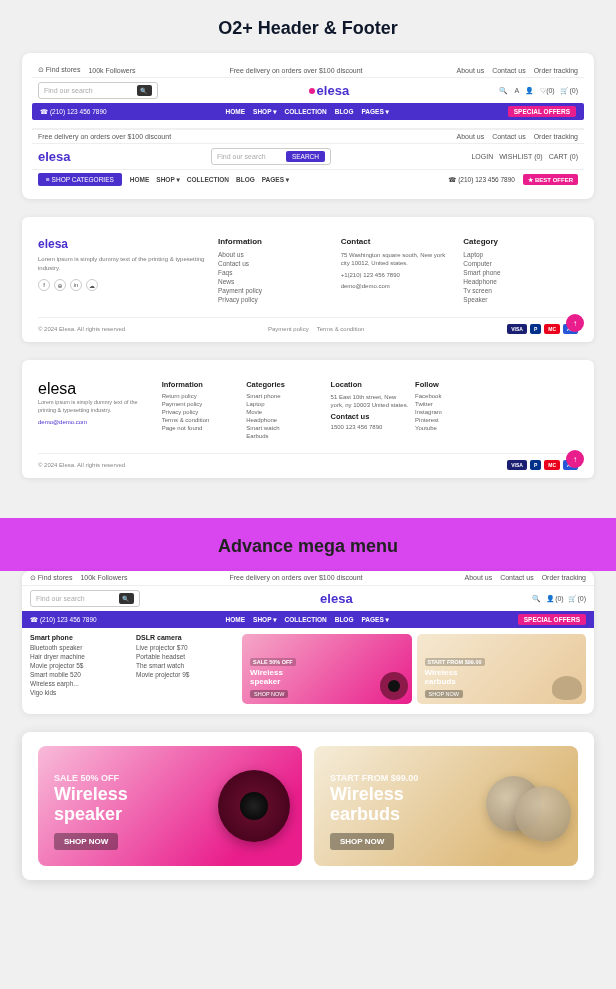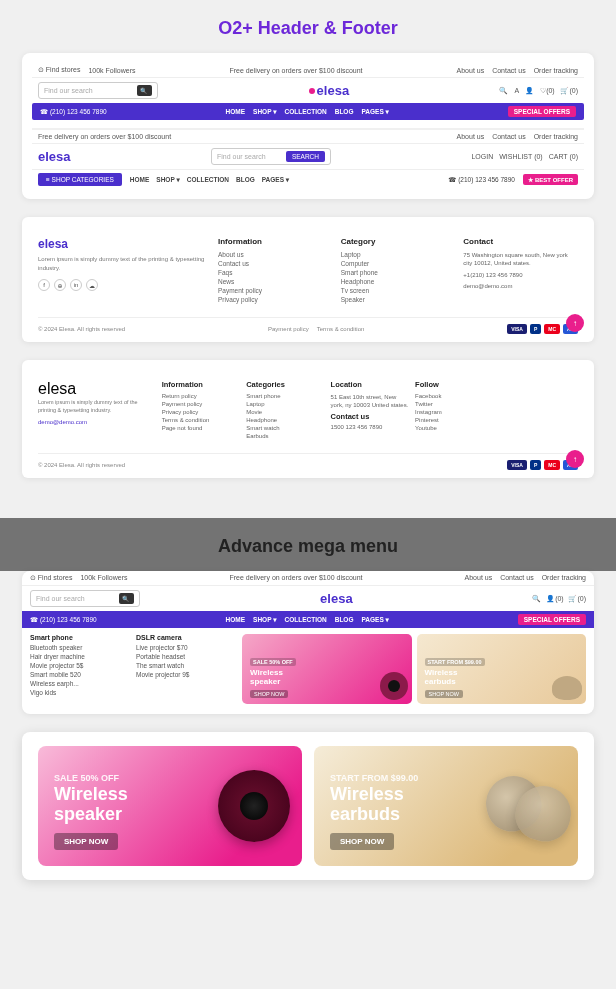--- a/index.html
+++ b/index.html
@@ -12,21 +12,21 @@
 
     
     .page-title-section {
       text-align: center;
       padding: 18px 0 14px;
       background: #f0f0f0;
     }
     .page-title-section h2 {
       font-size: 18px;
       font-weight: 700;
-      color: #6d28d9;
+      color: #0f172a;
     }
 
     
     .card {
       background: #fff;
       border-radius: 8px;
       margin: 0 22px 18px;
       padding: 10px;
       box-shadow: 0 1px 6px rgba(0,0,0,0.08);
     }
@@ -387,21 +387,21 @@
     .footer2-contact .phone {
       font-size: 6px;
       color: #666;
     }
     .section-gap { height: 22px; background: #f0f0f0; }
 
     
     .mega-section-title {
       text-align: center;
       padding: 18px 0 14px;
-      background: #737373;
+      background: #d946ef;
     }
     .mega-section-title h2 {
       font-size: 18px;
       font-weight: 700;
       color: #222;
     }
 
     
     .mega-card {
       background: #fff;
@@ -786,38 +786,38 @@
       <ul>
         <li>About us</li>
         <li>Contact us</li>
         <li>Faqs</li>
         <li>News</li>
         <li>Payment policy</li>
         <li>Privacy policy</li>
       </ul>
     </div>
 
+    <div class="footer-col footer-contact">
+      <h4>Contact</h4>
+      <div class="contact-item">75 Washington square south, New york city 10012, United states.</div>
+      <div class="contact-item">+1(210) 123 456 7890</div>
+      <div class="contact-item">demo@demo.com</div>
+    </div>
+
     <div class="footer-col">
       <h4>Category</h4>
       <ul>
         <li>Laptop</li>
         <li>Computer</li>
         <li>Smart phone</li>
         <li>Headphone</li>
         <li>Tv screen</li>
         <li>Speaker</li>
       </ul>
     </div>
-
-    <div class="footer-col footer-contact">
-      <h4>Contact</h4>
-      <div class="contact-item">75 Washington square south, New york city 10012, United states.</div>
-      <div class="contact-item">+1(210) 123 456 7890</div>
-      <div class="contact-item">demo@demo.com</div>
-    </div>
   </div>
   <div class="footer-bottom">
     <span>© 2024 Elesa. All rights reserved</span>
     <div style="display:flex;gap:8px;font-size:6px;color:#888;">
       <span>Payment policy</span>
       <span>Terms &amp; condition</span>
     </div>
     <div class="payment-icons">
       <div class="pay-icon visa">VISA</div>
       <div class="pay-icon paypal">P</div>

